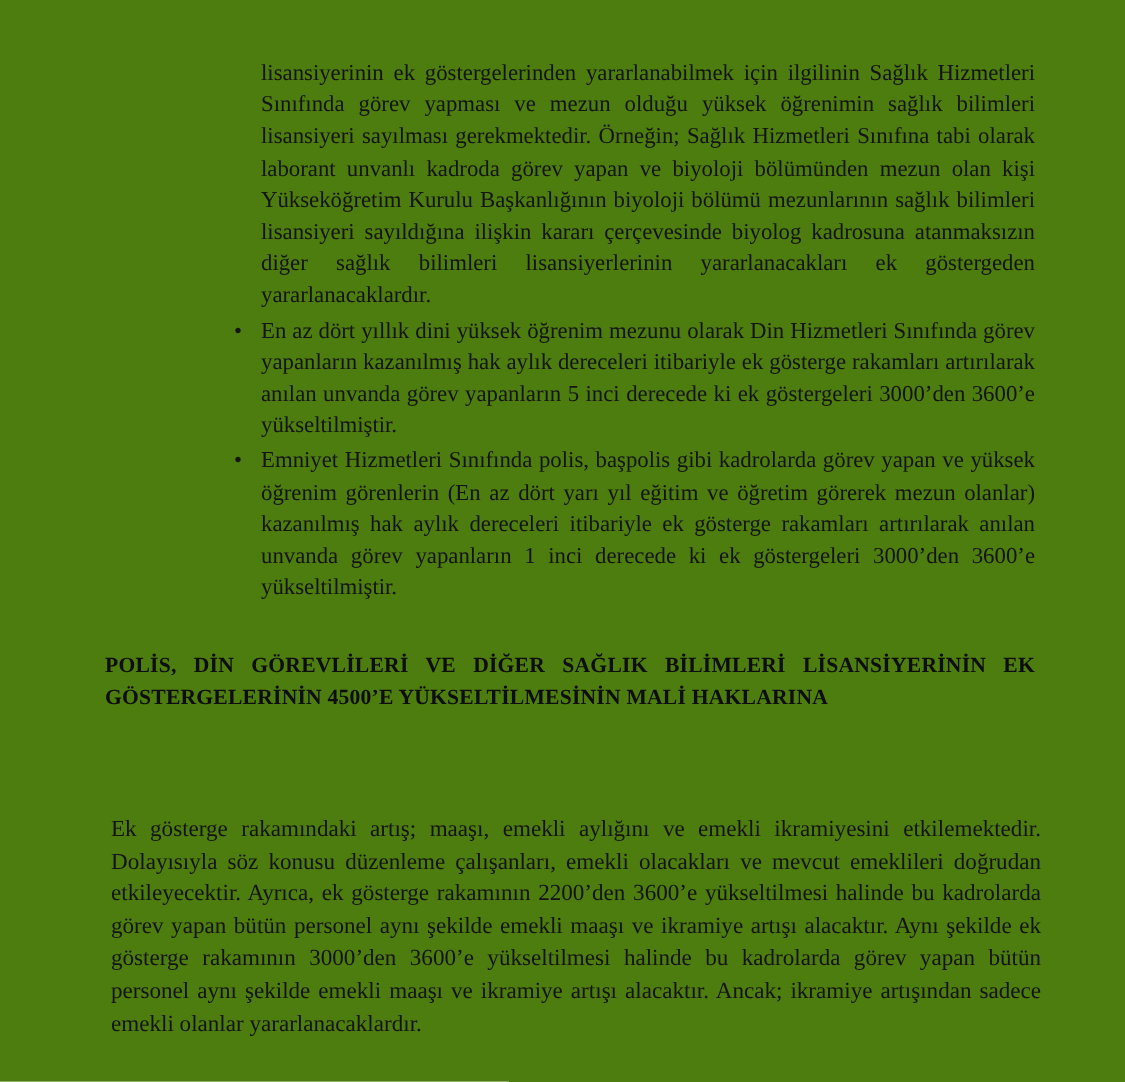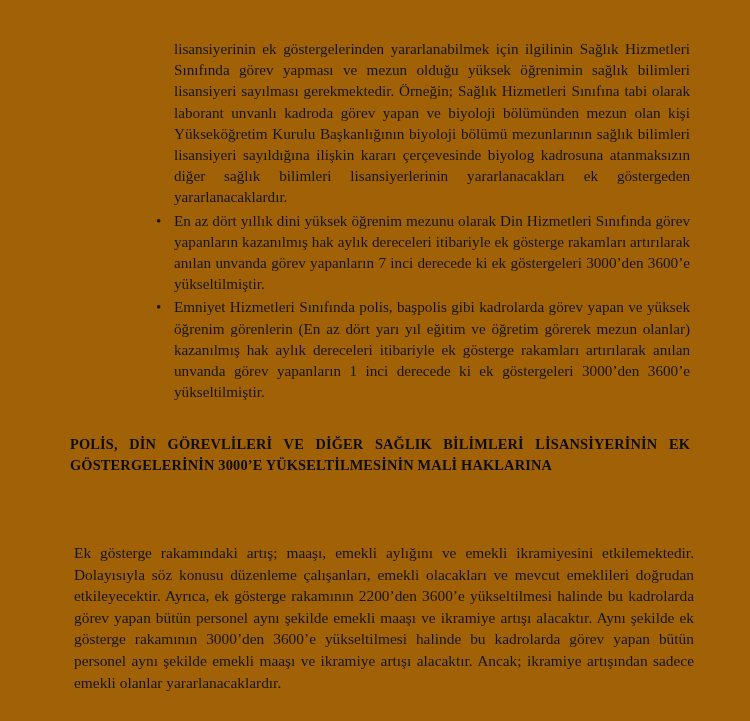--- a/index.html
+++ b/index.html
@@ -14,21 +14,21 @@
     overflow: hidden;
     font-family: "Liberation Serif", "DejaVu Serif", serif;
     color: #111111;
     -webkit-font-smoothing: antialiased;
   }
 
   .page {
     position: relative;
     width: 750px;
     height: 721px;
-    background: #a16207;
+    background: #4d7c0f;
     box-sizing: border-box;
   }
 
   
   .top-block {
     position: absolute;
     left: 70px;
     top: 38px;
     width: 620px;
   }
@@ -109,29 +109,29 @@
 
 <div class="page">
 
   <div class="top-block">
 
     <p class="intro-para">lisansiyerinin ek göstergelerinden yararlanabilmek için ilgilinin Sağlık Hizmetleri Sınıfında görev yapması ve mezun olduğu yüksek öğrenimin sağlık bilimleri lisansiyeri sayılması gerekmektedir. Örneğin;  Sağlık Hizmetleri Sınıfına tabi olarak laborant unvanlı kadroda görev yapan ve biyoloji bölümünden mezun olan kişi Yükseköğretim Kurulu Başkanlığının biyoloji bölümü mezunlarının sağlık bilimleri lisansiyeri sayıldığına ilişkin kararı çerçevesinde biyolog kadrosuna atanmaksızın diğer sağlık bilimleri lisansiyerlerinin yararlanacakları ek göstergeden yararlanacaklardır.</p>
 
     <ul class="bullet-list">
       <li>
         <span class="bullet-mark">•</span>
-        <span class="bullet-text">En az dört yıllık dini yüksek öğrenim mezunu olarak Din Hizmetleri Sınıfında görev yapanların kazanılmış hak aylık dereceleri itibariyle ek gösterge rakamları artırılarak anılan unvanda görev yapanların 7 inci derecede ki ek göstergeleri 3000’den 3600’e yükseltilmiştir.</span>
+        <span class="bullet-text">En az dört yıllık dini yüksek öğrenim mezunu olarak Din Hizmetleri Sınıfında görev yapanların kazanılmış hak aylık dereceleri itibariyle ek gösterge rakamları artırılarak anılan unvanda görev yapanların 5 inci derecede ki ek göstergeleri 3000’den 3600’e yükseltilmiştir.</span>
       </li>
       <li>
         <span class="bullet-mark">•</span>
         <span class="bullet-text">Emniyet Hizmetleri Sınıfında polis, başpolis gibi kadrolarda görev yapan ve yüksek öğrenim görenlerin (En az dört yarı yıl eğitim ve öğretim görerek mezun olanlar) kazanılmış hak aylık dereceleri itibariyle ek gösterge rakamları artırılarak anılan unvanda görev yapanların 1 inci derecede ki ek göstergeleri 3000’den 3600’e yükseltilmiştir.</span>
       </li>
     </ul>
 
   </div>
 
   <h2 class="section-heading">
-    <span class="heading-main">POLİS, DİN GÖREVLİLERİ VE DİĞER SAĞLIK BİLİMLERİ LİSANSİYERİNİN EK GÖSTERGELERİNİN 3000’E YÜKSELTİLMESİNİN MALİ HAKLARINA</span>
+    <span class="heading-main">POLİS, DİN GÖREVLİLERİ VE DİĞER SAĞLIK BİLİMLERİ LİSANSİYERİNİN EK GÖSTERGELERİNİN 4500’E YÜKSELTİLMESİNİN MALİ HAKLARINA</span>
   </h2>
 
   <p class="closing-para">Ek gösterge rakamındaki artış; maaşı, emekli aylığını ve emekli ikramiyesini etkilemektedir. Dolayısıyla söz konusu düzenleme çalışanları, emekli olacakları ve mevcut emeklileri doğrudan etkileyecektir. Ayrıca, ek gösterge rakamının 2200’den 3600’e yükseltilmesi halinde bu kadrolarda görev yapan bütün personel aynı şekilde emekli maaşı ve ikramiye artışı alacaktır. Aynı şekilde ek gösterge rakamının 3000’den 3600’e yükseltilmesi halinde bu kadrolarda görev yapan bütün personel aynı şekilde emekli maaşı ve ikramiye artışı alacaktır. Ancak; ikramiye artışından sadece emekli olanlar yararlanacaklardır.</p>
 
 </div>
 
 </body></html>

